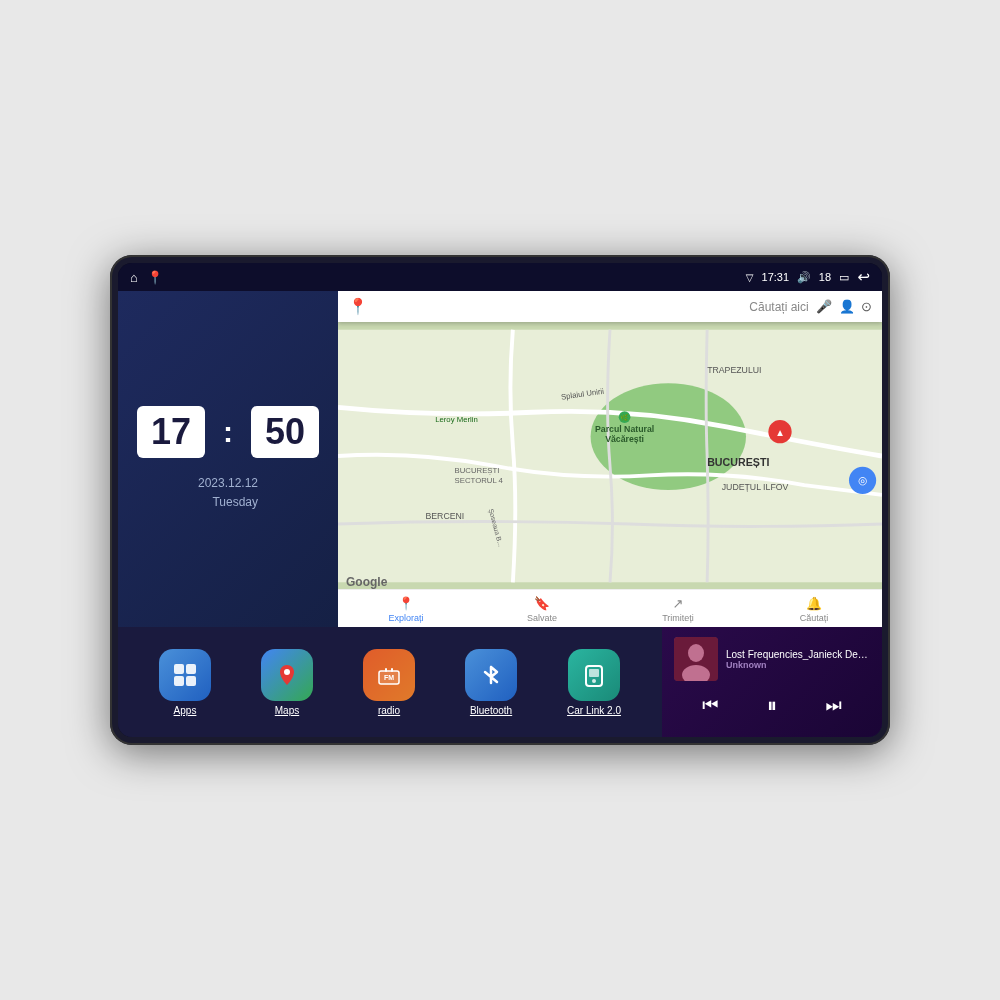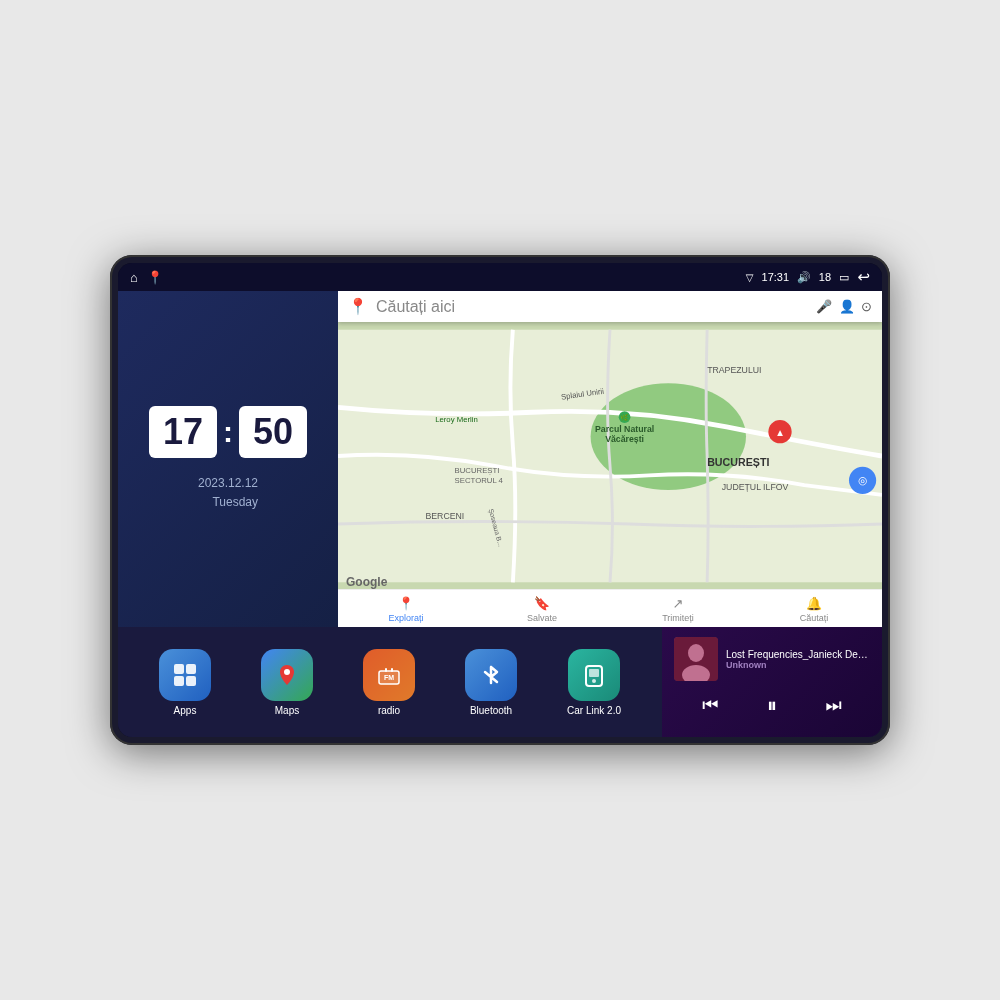--- a/index.html
+++ b/index.html
@@ -85,21 +85,21 @@
       flex-direction: column;
       align-items: center;
       justify-content: center;
       padding: 16px;
       flex-shrink: 0;
     }
 
     .clock-display {
       display: flex;
       align-items: center;
-      gap: 6px;
+      gap: 18px;
       margin-bottom: 16px;
     }
 
     .clock-digit-block {
       background: white;
       border-radius: 6px;
       padding: 8px 14px;
       font-size: 36px;
       font-weight: bold;
       color: #1a1a3e;
@@ -147,21 +147,22 @@
     }
 
     .map-pin-icon {
       color: #4285f4;
       font-size: 16px;
     }
 
     .map-search-text {
       flex: 1;
       color: #888;
-      font-size: 16px;
+      font-size: 12px;
+      text-align: right;
     }
 
     .map-search-actions {
       display: flex;
       gap: 6px;
       align-items: center;
     }
 
     .map-bottom-nav {
       position: absolute;
@@ -224,20 +225,21 @@
       display: flex;
       align-items: center;
       justify-content: center;
       font-size: 24px;
     }
 
     .app-icon-label {
       color: white;
       font-size: 10px;
       text-align: center;
+      text-decoration: underline;
     }
 
     .apps-icon { background: linear-gradient(135deg, #4a90d9, #2060c0); }
     .maps-icon { background: linear-gradient(135deg, #4285f4, #34a853); }
     .radio-icon { background: linear-gradient(135deg, #e05c2a, #e07a2a); }
     .bluetooth-icon { background: linear-gradient(135deg, #4a90d9, #2060c0); }
     .carlink-icon { background: linear-gradient(135deg, #2ab5a0, #1a8a78); }
 
     
     .music-panel {

